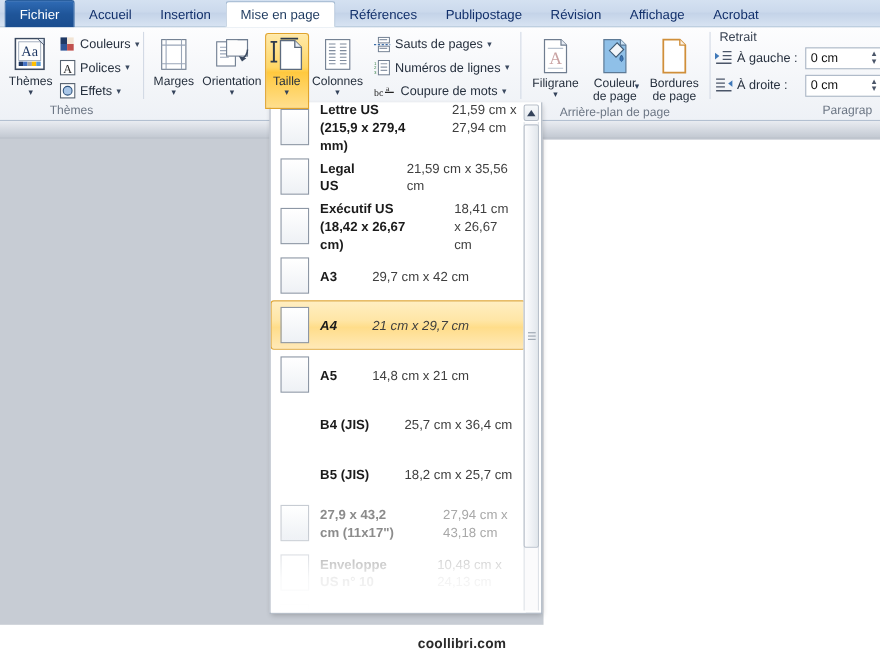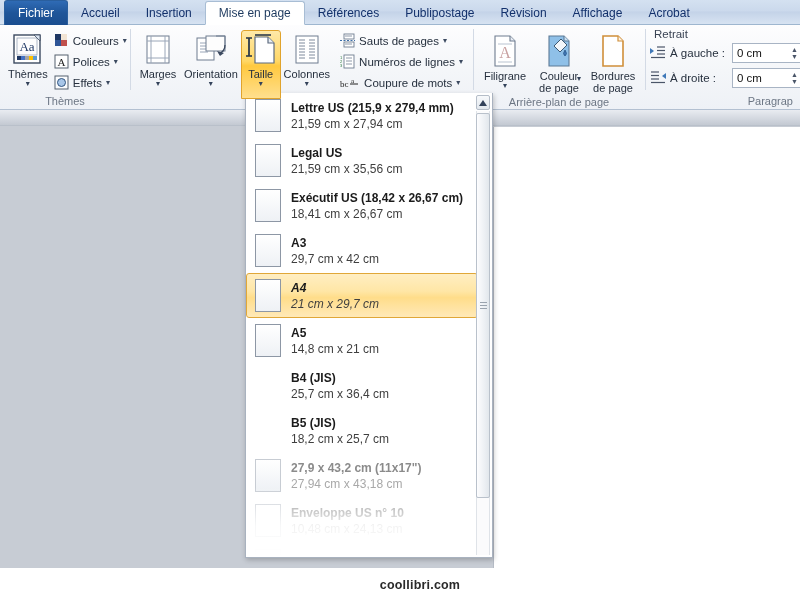--- a/index.html
+++ b/index.html
@@ -163,23 +163,23 @@
     background: linear-gradient(to bottom, #ffeec2 0%, #ffe6a6 40%, #ffdd8a 55%, #ffe9b8 100%);
     border: 1px solid #e0a738;
     border-radius: 3px;
     font-style: italic;
   }
   .dd-thumb {
     width: 26px; height: 33px; background: linear-gradient(to bottom,#ffffff,#eef1f5);
     border: 1px solid #8d97a5; margin-right: 10px; flex: 0 0 auto;
   }
   .dd-thumb.blank { background: transparent; border-color: transparent; }
-  .dd-text { display: flex; flex-direction: column; justify-content: center; }
+  .dd-text { display: flex; justify-content: center; }
   .dd-name { font-size: 12px; font-weight: bold; color: #1b1b1b; line-height: 16px; }
-  .dd-dim { font-size: 12px; color: #3f3f3f; line-height: 16px; }
+  .dd-dim { font-size: 12px; color: #3f3f3f; line-height: 16px; margin-left: 32px; }
   .dd-item.faded1 .dd-name { color: #8b8b8b; }
   .dd-item.faded1 .dd-dim { color: #a8a8a8; }
   .dd-item.faded1 .dd-thumb { border-color: #c7ccd3; }
   .dd-item.faded2 .dd-name { color: #d6d6d6; }
   .dd-item.faded2 .dd-thumb { border-color: #e8eaed; }
   .dd-fade {
     position: absolute; left: 0; bottom: 0; width: 232px; height: 70px;
     background: linear-gradient(to bottom, rgba(255,255,255,0) 0%, rgba(255,255,255,0.85) 55%, #ffffff 100%);
     pointer-events: none;
   }

